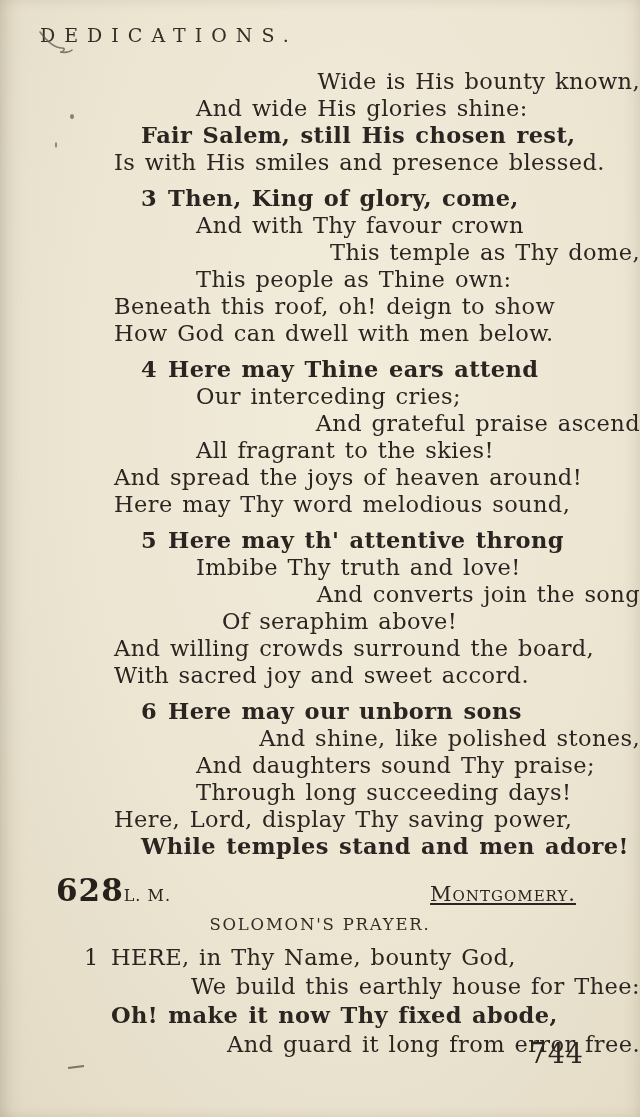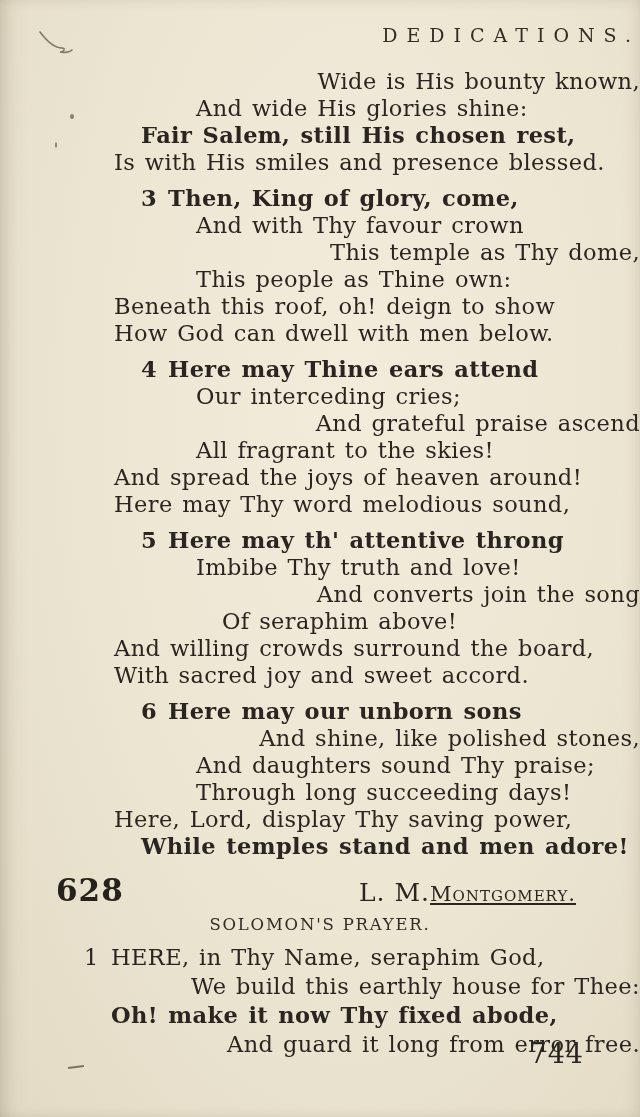--- a/index.html
+++ b/index.html
@@ -10,21 +10,21 @@
   }
   .page {
     position:relative;
     width:640px; height:1117px;
     background: radial-gradient(ellipse at 55% 35%, #f2ecdb 0%, #ece5d2 55%, #e2dac4 100%);
     overflow:hidden;
     box-shadow: inset 14px 0 22px -14px rgba(90,80,60,.35), inset -8px 0 18px -10px rgba(90,80,60,.25);
   }
   .page-header {
     padding-top:24px;
-    text-align:right;
+    text-align:left;
     font-size:19px;
     letter-spacing:9px;
     color:#332d26;
     margin-left:40px;
   }
   .verses {
     margin:22px 0 0 114px;
     font-size:22.5px;
     letter-spacing:.4px;
     word-spacing:2px;
@@ -36,21 +36,21 @@
   .ind-2 { padding-left:54px;text-align:right; }
   .ind-3 { padding-left:82px; }
   .ind-4 { padding-left:108px; }
   .stanza-num { display:inline-block; width:27px; }
   .hymn-heading {
     display:flex; align-items:baseline;
     margin-top:12px;
     padding:0 64px 0 56px;
   }
   .hymn-number { font-size:31px; font-weight:bold; letter-spacing:1px; color:#27211c; }
-  .hymn-meter { flex:1; text-align:right; font-size:25px; letter-spacing:1px; }
+  .hymn-meter { flex:1; text-align:left; font-size:16px; letter-spacing:1px; }
   .hymn-author { font-variant:small-caps; font-size:21px; letter-spacing:1px;text-decoration:underline; }
   .hymn-title {
     margin-top:7px;
     text-align:center;
     font-size:16.5px;
     letter-spacing:1.8px;
     color:#332d26;
   }
   .verses-628 { margin:9px 0 0 84px; }
   .verses-628 .line { line-height:29px; }
@@ -128,21 +128,21 @@
   <div class="hymn-heading">
     <span class="hymn-number">628</span>
     <span class="hymn-meter">L. M.</span>
     <span class="hymn-author">Montgomery.</span>
   </div>
 
   <div class="hymn-title">SOLOMON'S PRAYER.</div>
 
   <div class="verses verses-628" id="verses-628">
       <div class="stanza">
-        <div class="line ind-0"><span class="stanza-num">1</span><span>HERE, in Thy Name, seraphim God,</span></div>
+        <div class="line ind-0"><span class="stanza-num">1</span><span>HERE, in Thy Name, bounty God,</span></div>
         <div class="line ind-2"><span>We build this earthly house for Thee:</span></div>
         <div class="line ind-1"><span>Oh! make it now Thy fixed abode,</span></div>
         <div class="line ind-2"><span>And guard it long from error free.</span></div>
       </div>
     </div>
 
   <div class="page-number">744</div>
   <div class="bottom-dash"></div>
 
 </div>

